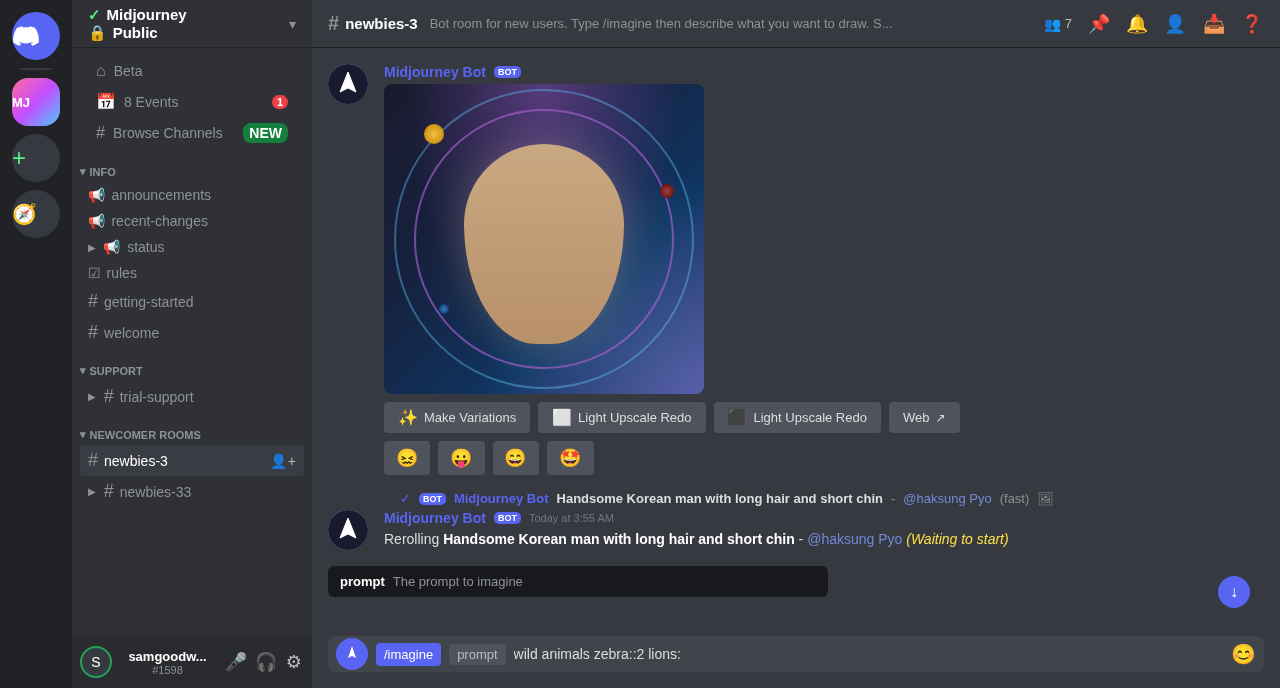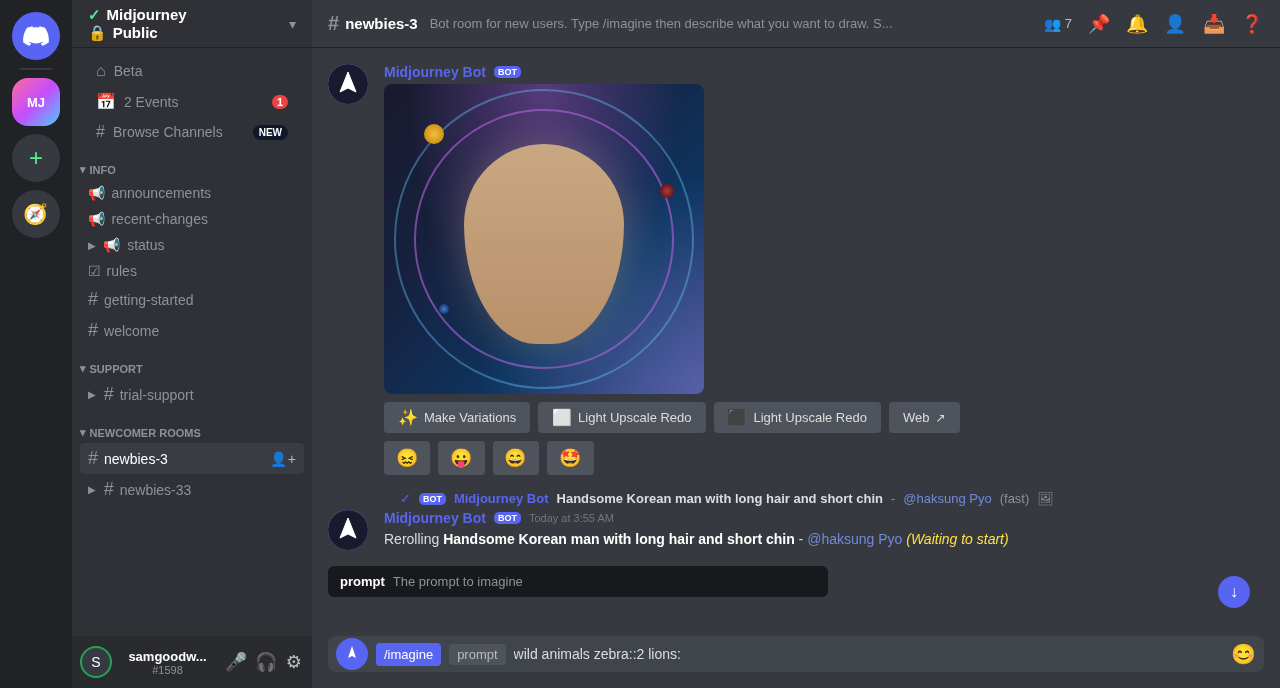--- a/index.html
+++ b/index.html
@@ -25,21 +25,20 @@
       gap: 8px;
       flex-shrink: 0;
     }
     .server-icon {
       width: 48px;
       height: 48px;
       border-radius: 50%;
       background: #36393f;
       display: flex;
       align-items: center;
-      justify-content: center;
       cursor: pointer;
       font-size: 18px;
       color: #dcddde;
       position: relative;
     }
     .server-icon.discord-home {
       background: #5865f2;
     }
     .server-icon.midjourney {
       background: linear-gradient(135deg, #ff6b9d, #c44dff, #4dc9ff);
@@ -140,22 +139,22 @@
     .badge {
       background: #ed4245;
       color: white;
       border-radius: 8px;
       padding: 2px 6px;
       font-size: 11px;
       font-weight: 600;
       margin-left: auto;
     }
     .badge.new {
-      background: #0f172a;
-      font-size: 10px;
+      background: #15803d;
+      font-size: 14px;
     }
     .events-badge {
       background: #ed4245;
       color: white;
       border-radius: 8px;
       padding: 1px 5px;
       font-size: 11px;
       font-weight: 600;
       margin-left: auto;
     }
@@ -497,21 +496,21 @@
   </div>
 
   <div class="channel-list">
 
     <div class="nav-item">
       <span class="icon">⌂</span>
       <span>Beta</span>
     </div>
     <div class="nav-item">
       <span class="icon">📅</span>
-      <span>2 Events</span>
+      <span>8 Events</span>
       <span class="events-badge">1</span>
     </div>
     <div class="nav-item">
       <span class="icon">#</span>
       <span>Browse Channels</span>
       <span class="badge new">NEW</span>
     </div>
 
     <div class="section-header">
       <span>▾</span>

